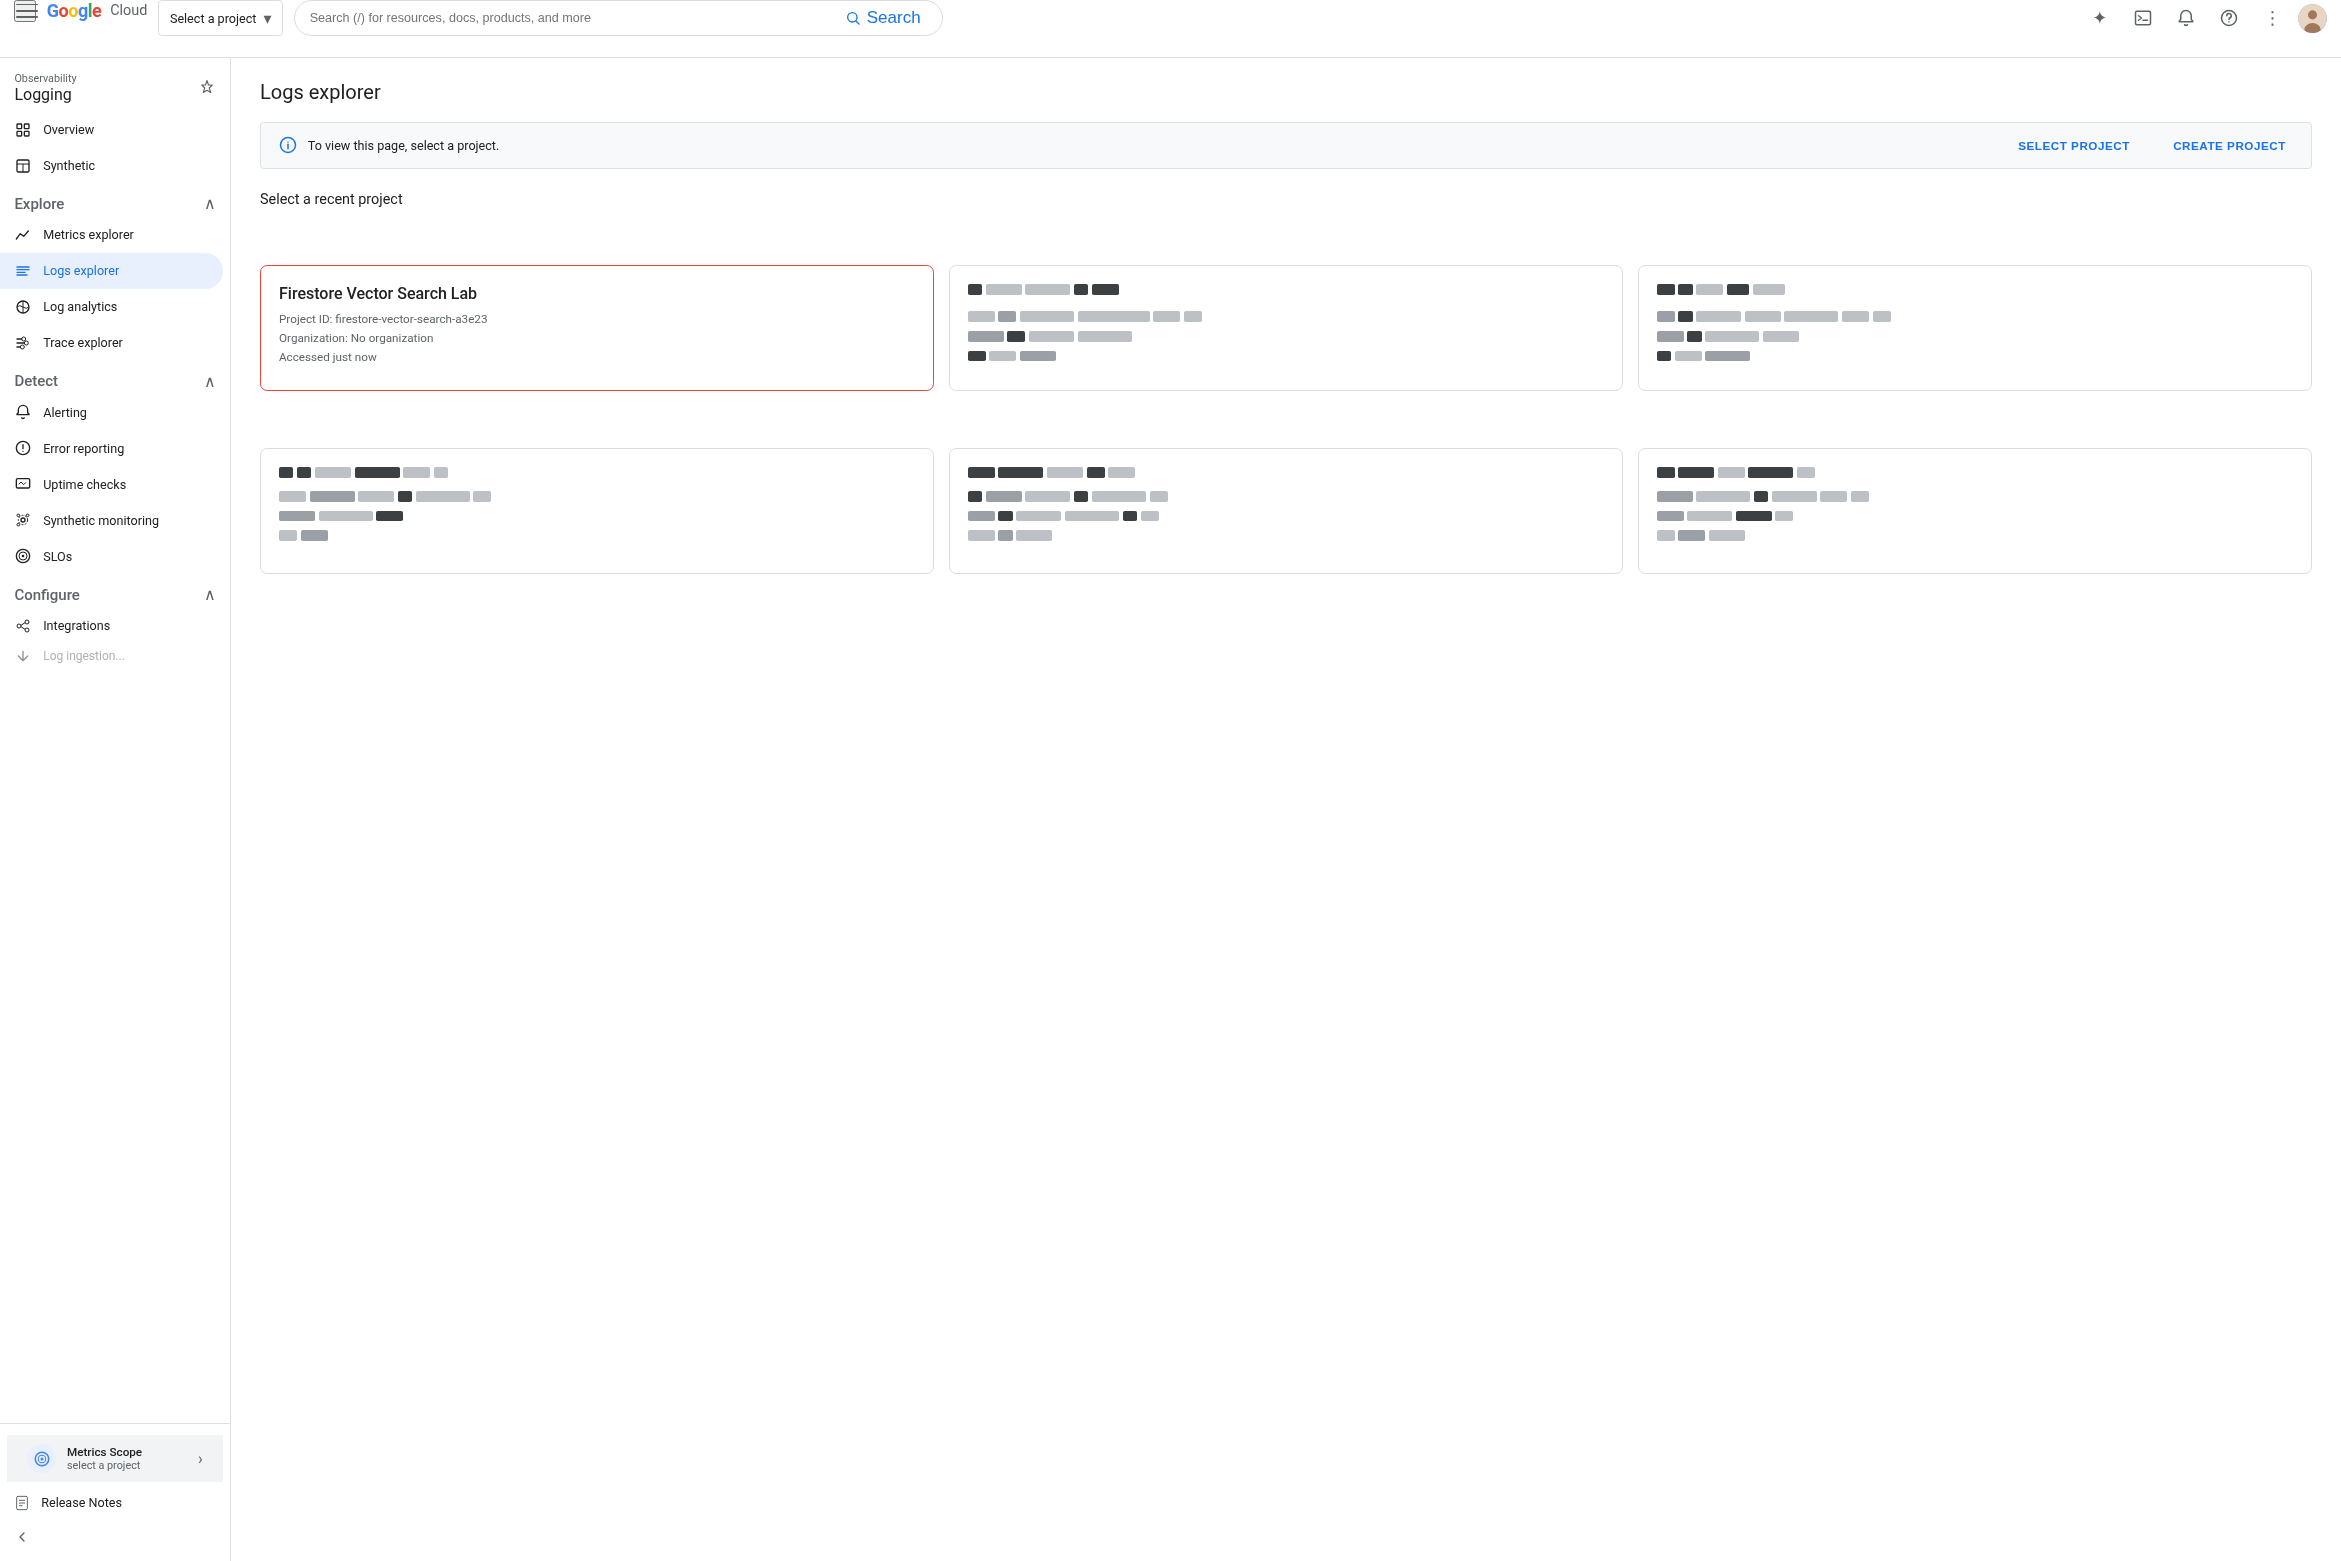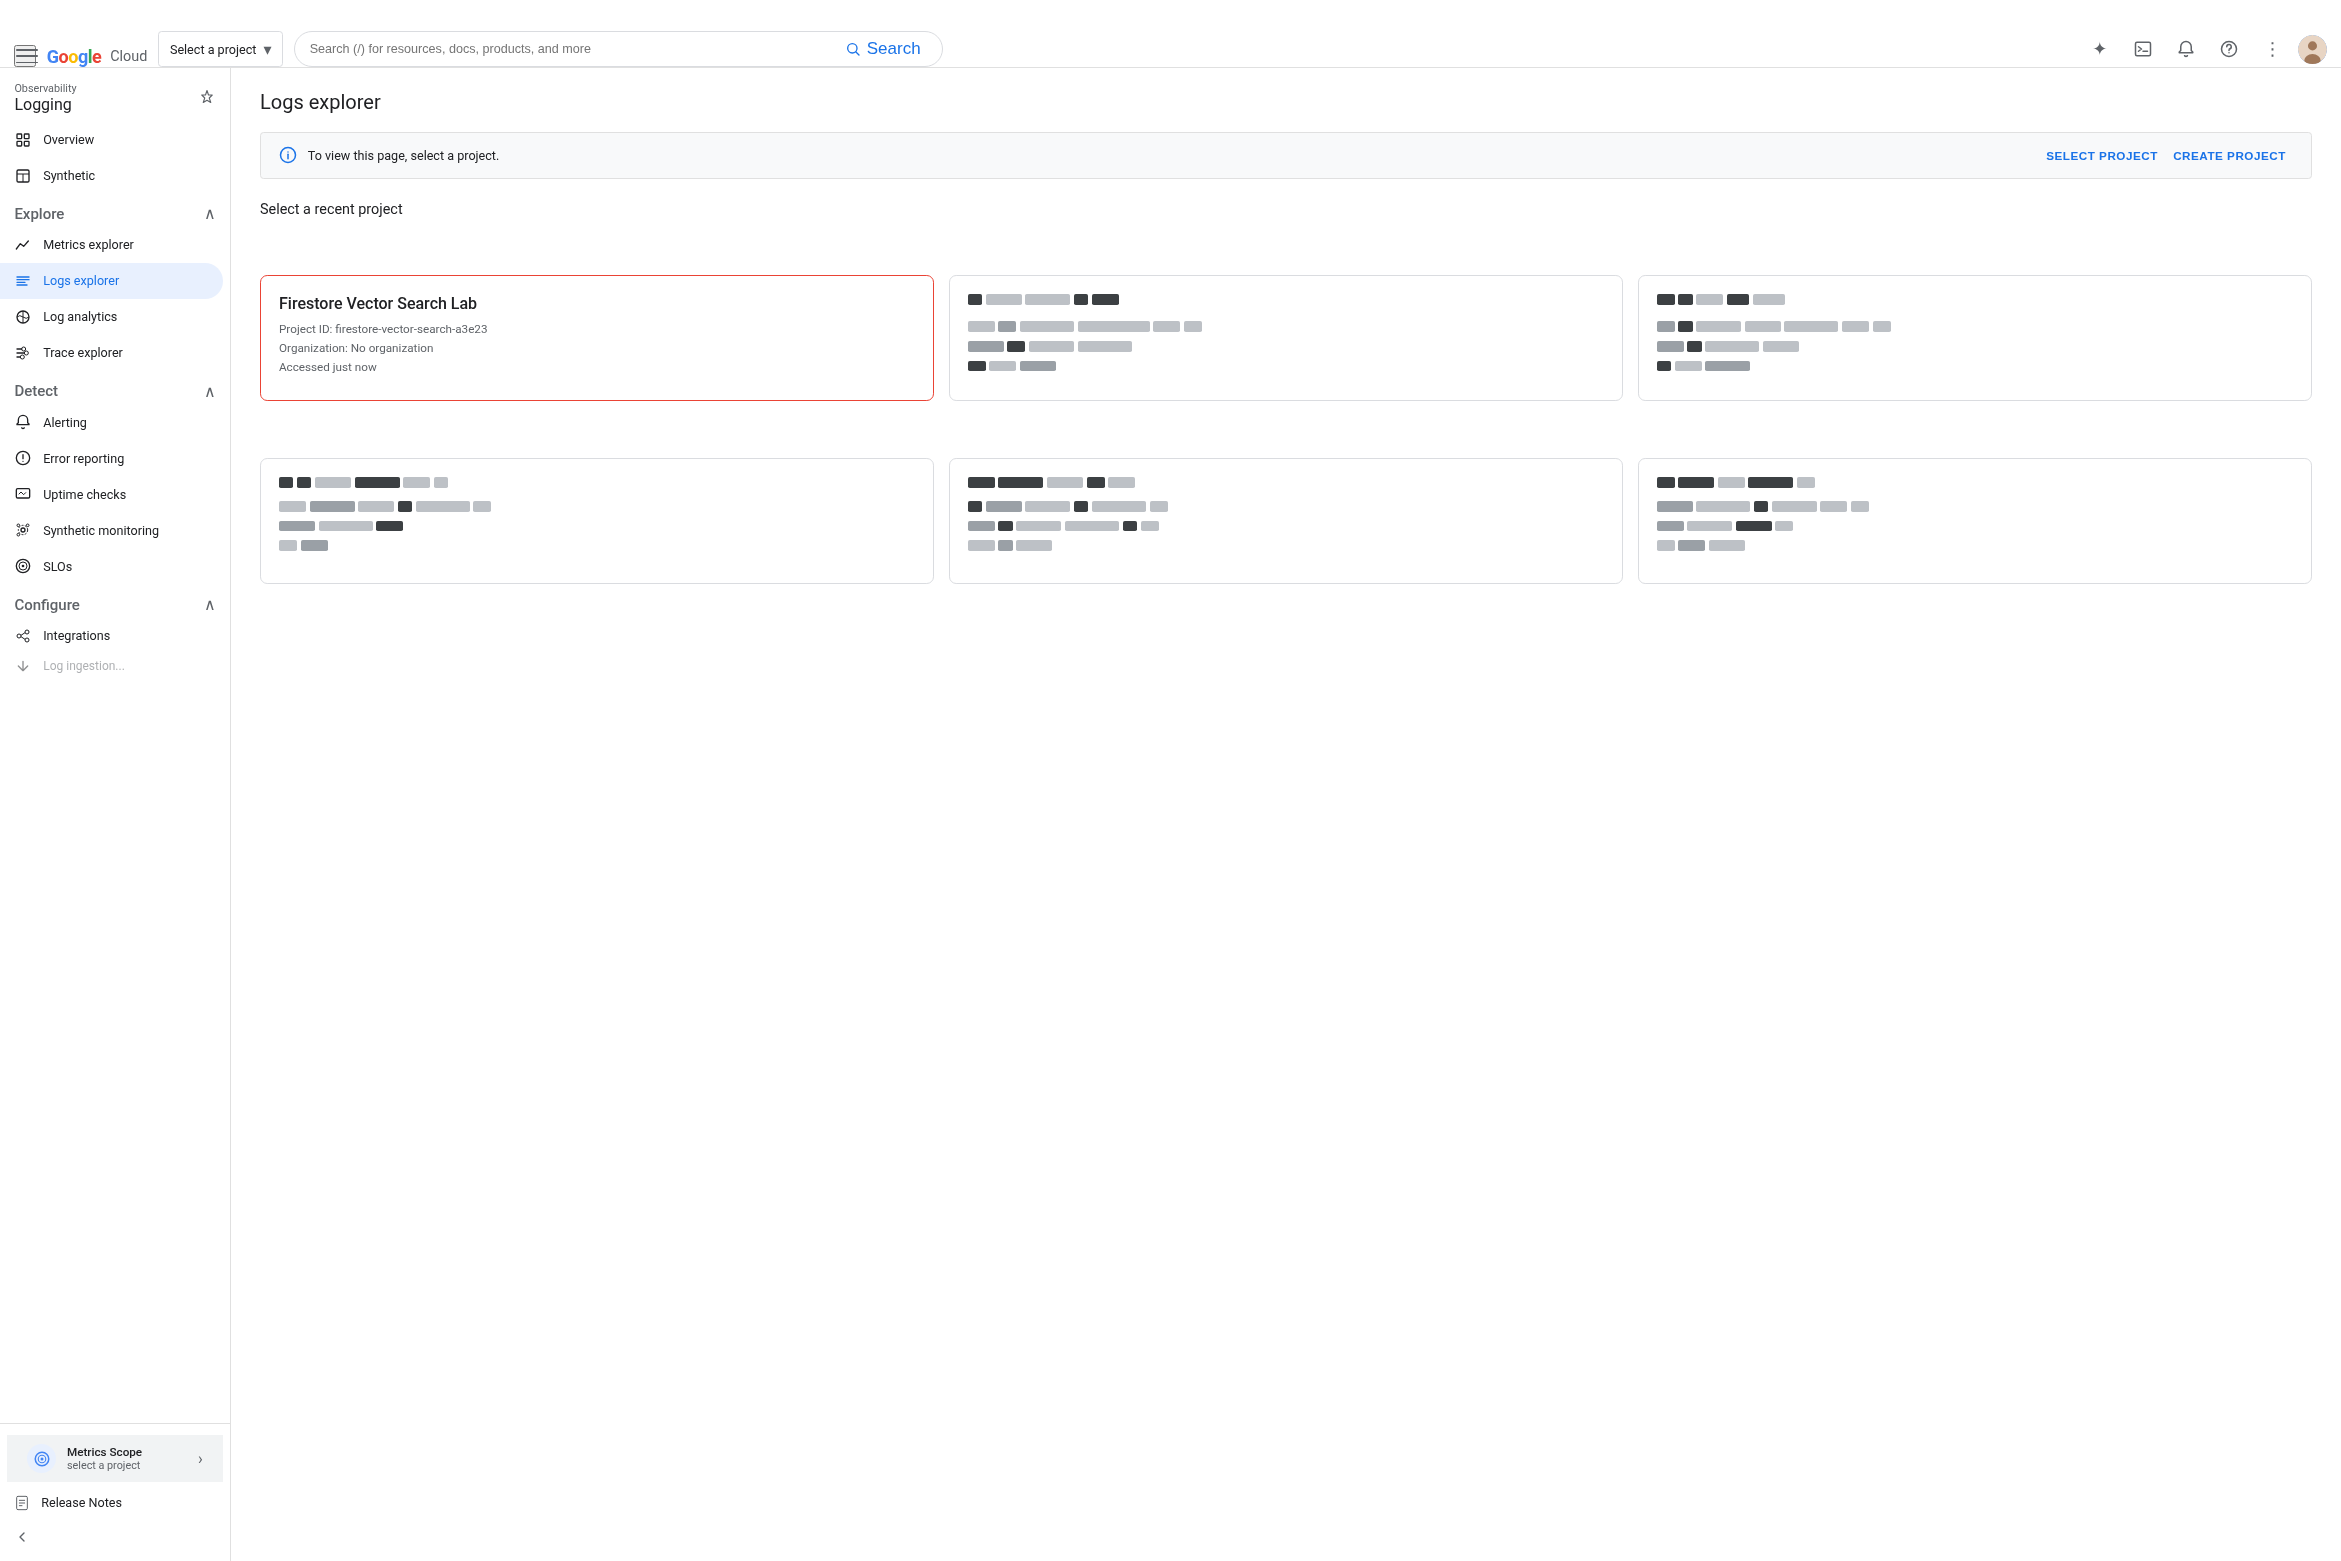--- a/index.html
+++ b/index.html
@@ -1,22 +1,22 @@
 <!DOCTYPE html>
 <html style="font-size:14.4px"><head>
   <meta charset="utf-8">
   <style>
     * { margin: 0; padding: 0; box-sizing: border-box; }
     body { font-family: 'Google Sans', Roboto, Arial, sans-serif; font-size: 12.6px; color: #202124; background: #fff; display: flex; flex-direction: column; height: 100vh; overflow: hidden; }
 
     
     .top-nav {
-      height: 68px;
+      height: 58px;
       display: flex;
-      align-items: flex-end;
+      align-items: flex-start;
       padding: 0 14.4px;
       border-bottom: 0.9px solid #e0e0e0;
       gap: 10.8px;
       flex-shrink: 0;
       z-index: 10;
       background: #fff;
     }
     .top-nav .hamburger {
       width: 21.6px; height: 21.6px;
       display: flex; flex-direction: column; justify-content: center; gap: 4.5px;
@@ -136,21 +136,21 @@
     .page-title { font-size: 20px; font-weight: 400; color: #202124; margin-bottom: 18px; }
 
     .info-banner {
       display: flex; align-items: center; justify-content: space-between;
       background: #f8f9fa; border: 0.9px solid #e0e0e0; border-radius: 3.6px;
       padding: 12.6px 18px; margin-bottom: 21.6px;
     }
     .info-banner-left { display: flex; align-items: center; gap: 10.8px; }
     .info-icon { color: #1a73e8; font-size: 18px; flex-shrink: 0; }
     .info-text { color: #202124; font-size: 12.6px; }
-    .info-actions { display: flex; gap: 1px; }
+    .info-actions { display: flex; gap: 29px; }
     .info-action-btn {
       background: none; border: none; cursor: pointer;
       color: #1a73e8; font-size: 11.7px; font-weight: 600; letter-spacing: 0.5px;
       text-transform: uppercase; padding: 3.6px 7.2px;
     }
 
     .section-title { font-size: 14.4px; font-weight: 400; color: #202124; margin-bottom: 14.4px; }
 
     .projects-grid {
       display: grid;

